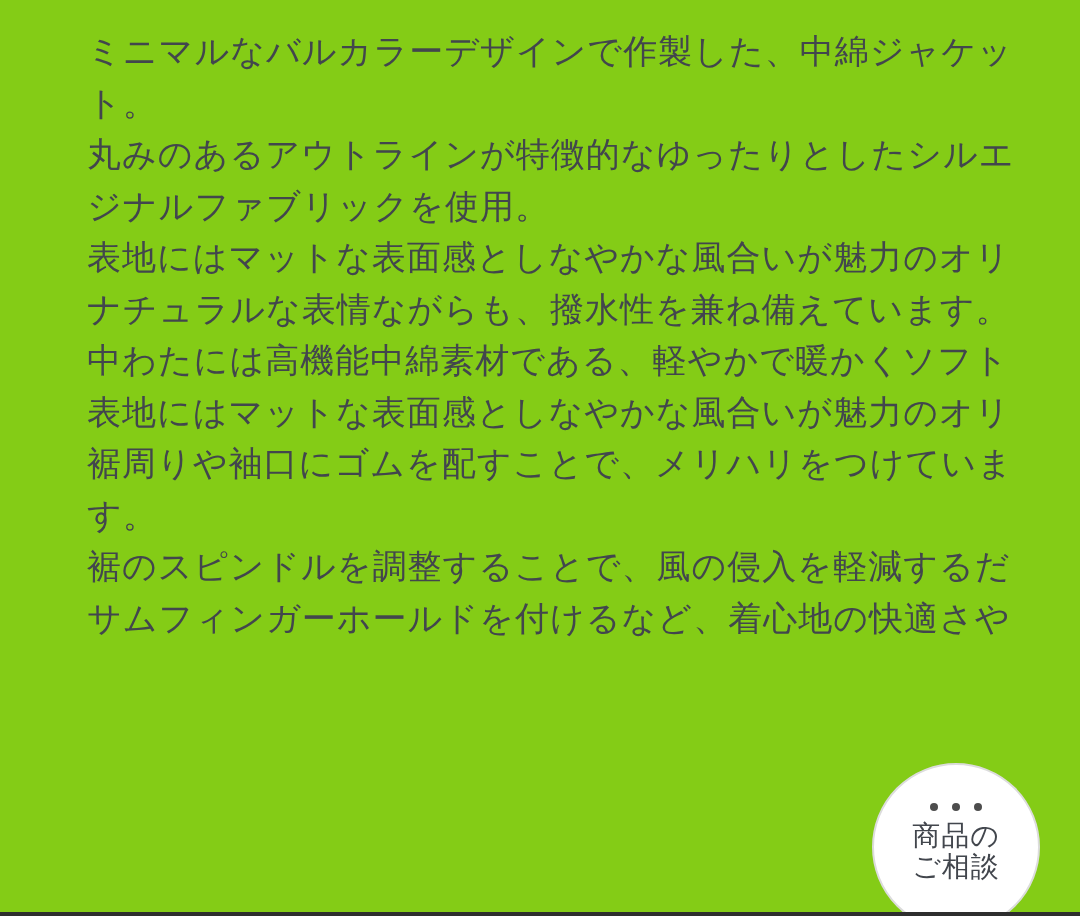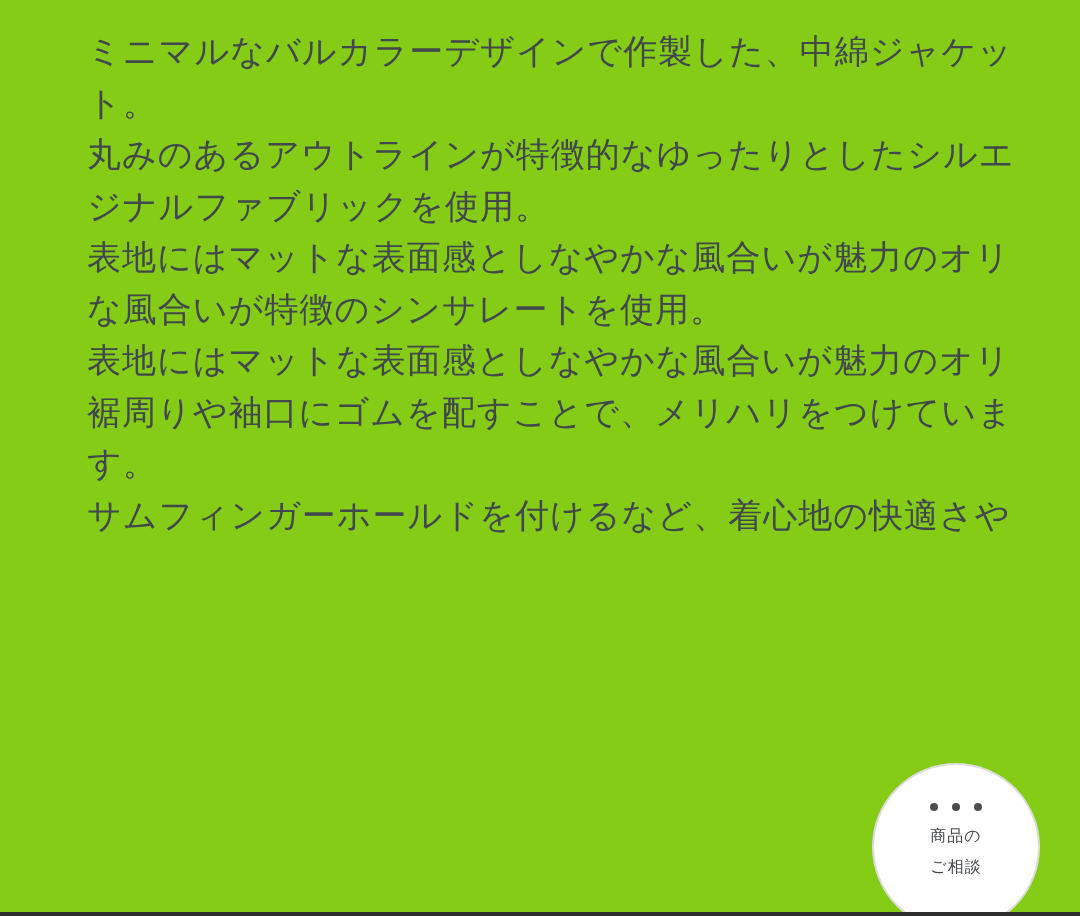--- a/index.html
+++ b/index.html
@@ -64,21 +64,21 @@
     height: 8px;
     border-radius: 50%;
     background: #4d4d4d;
   }
   .consult-label {
     text-align: center;
     color: #42464d;
   }
   .consult-label span {
     display: block;
-    font-size: 16px;
+    font-size: 28px;
     line-height: 31px;
     letter-spacing: 1px;
   }
   .bottom-bar {
     position: absolute;
     left: 0;
     bottom: 0;
     width: 100%;
     height: 4px;
     background: #2e2e2e;
@@ -89,24 +89,26 @@
 <body>
 
 <main class="page">
 
   <section class="description">
     <div class="line">ミニマルなバルカラーデザインで作製した、中綿ジャケッ</div>
     <div class="line">ト。</div>
     <div class="line">丸みのあるアウトラインが特徴的なゆったりとしたシルエ</div>
     <div class="line">ジナルファブリックを使用。</div>
     <div class="line">表地にはマットな表面感としなやかな風合いが魅力のオリ</div>
-    <div class="line">な風合いが特徴のシンサレートを使用。</div>
+    <div class="line">ナチュラルな表情ながらも、撥水性を兼ね備えています。</div>
+    <div class="line">中わたには高機能中綿素材である、軽やかで暖かくソフト</div>
     <div class="line">表地にはマットな表面感としなやかな風合いが魅力のオリ</div>
     <div class="line">裾周りや袖口にゴムを配すことで、メリハリをつけていま</div>
     <div class="line">す。</div>
+    <div class="line">裾のスピンドルを調整することで、風の侵入を軽減するだ</div>
     <div class="line">サムフィンガーホールドを付けるなど、着心地の快適さや</div>
   </section>
 
   <button class="consult-btn">
     <span class="dots">
       <i></i>
         <i></i>
         <i></i>
     </span>
     <span class="consult-label">

